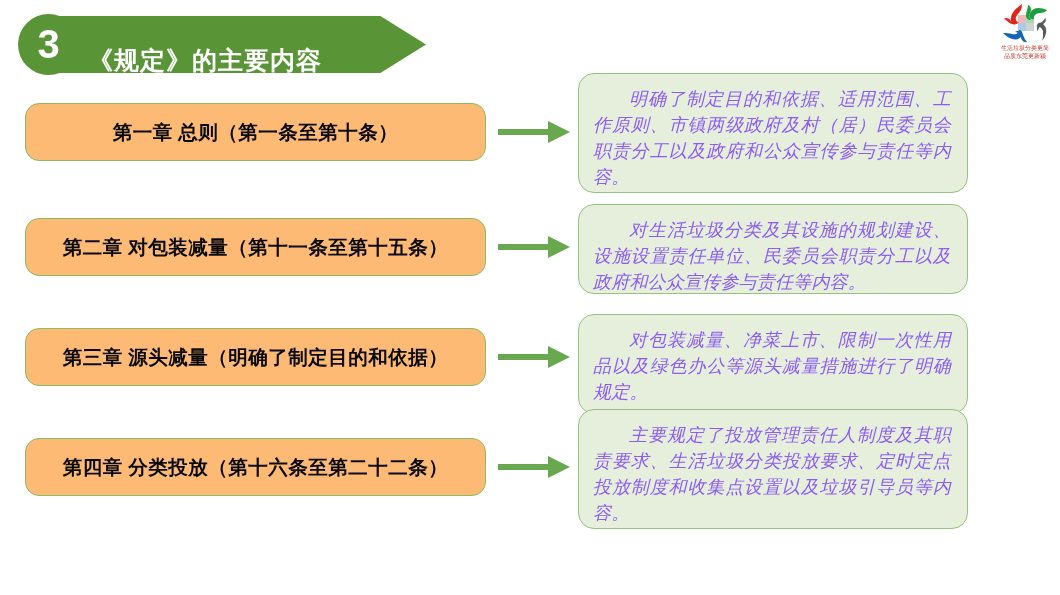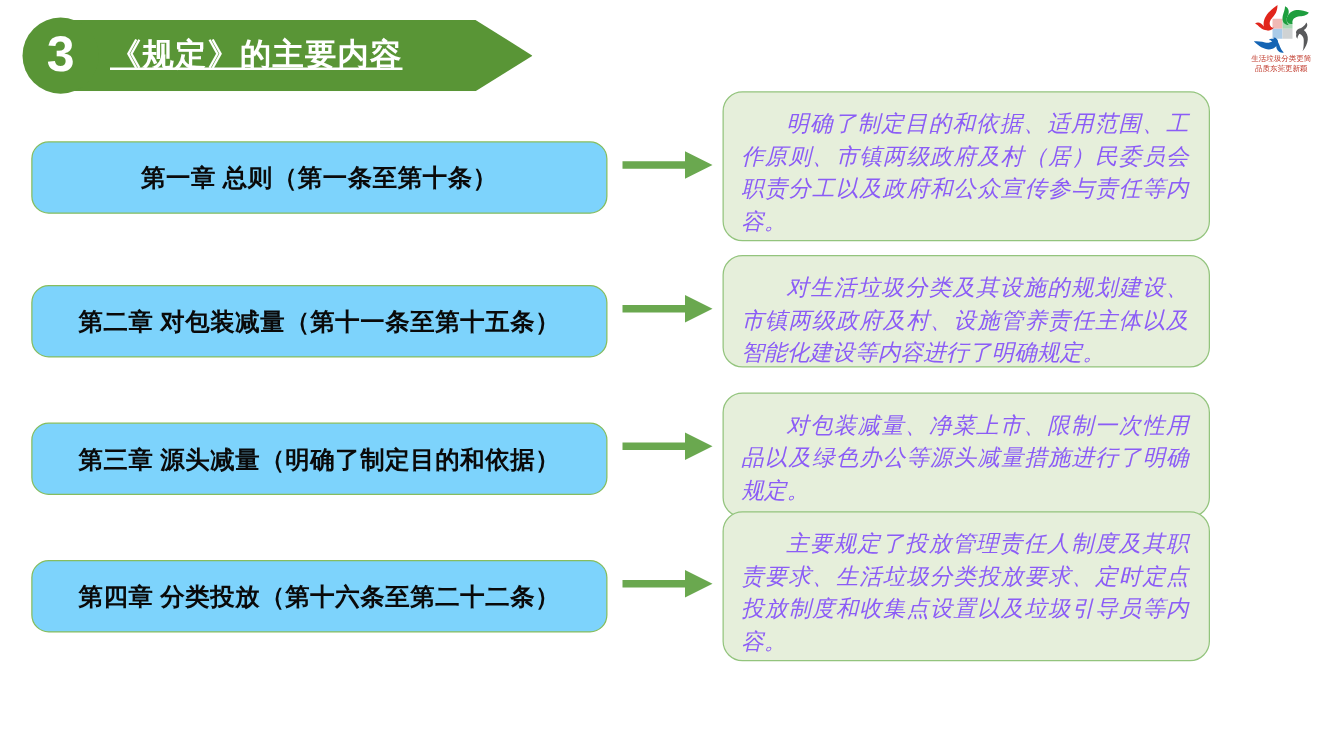--- a/index.html
+++ b/index.html
@@ -58,30 +58,29 @@
     text-align: center;
     color: #ffffff;
     font-family: "Liberation Sans", "DejaVu Sans", sans-serif;
     font-weight: bold;
     font-size: 40px;
     letter-spacing: 0px;
   }
   .banner-title {
     position: absolute;
     left: 70px;
-    top: 0px;
+    top: 16px;
     height: 57px;
     line-height: 57px;
     color: #ffffff;
     font-size: 25px;
     font-weight: bold;
     letter-spacing: 1px;
     white-space: nowrap;
     font-family: "Liberation Serif", "DejaVu Serif", serif;
-    text-decoration: underline;
   }
 
   
   .logo {
     position: absolute;
     left: 994px;
     top: 1px;
     width: 62px;
     height: 62px;
   }
@@ -108,26 +107,25 @@
 
   
   .row { position: absolute; left: 0; width: 1060px; }
 
   .chapter-box {
     position: absolute;
     left: 25px;
     width: 461px;
     border: 1.6px solid #86bd5e;
     border-radius: 14px;
-    background: #7dd3fc;
+    background: #fdba74;
     box-sizing: border-box;
     display: flex;
     align-items: center;
     justify-content: center;
-    margin-top: 10px;
   }
   .chapter-label {
     font-size: 19.5px;
     font-weight: bold;
     color: #0a0a0a;
     letter-spacing: 0.5px;
     white-space: nowrap;
     font-family: "Liberation Serif", "DejaVu Serif", serif;
   }
 
@@ -225,21 +223,21 @@
 
   <div class="row">
     <div class="chapter-box" style="top:218px;height:58px;">
       <span class="chapter-label">第二章  对包装减量（第十一条至第十五条）</span>
     </div>
     <div class="arrow" style="top:236px;">
       <div class="arrow-shaft"></div>
       <div class="arrow-head"></div>
     </div>
     <div class="desc-box" style="top:204px;height:90px;">
-      <div class="desc-text">对生活垃圾分类及其设施的规划建设、市镇两级政府及村、设施管养责任主体以及智能化建设等内容进行了明确规定。</div>
+      <div class="desc-text">对生活垃圾分类及其设施的规划建设、设施设置责任单位、民委员会职责分工以及政府和公众宣传参与责任等内容。</div>
     </div>
   </div>
 
   <div class="row">
     <div class="chapter-box" style="top:328px;height:58px;">
       <span class="chapter-label">第三章  源头减量（明确了制定目的和依据）</span>
     </div>
     <div class="arrow" style="top:346px;">
       <div class="arrow-shaft"></div>
       <div class="arrow-head"></div>

